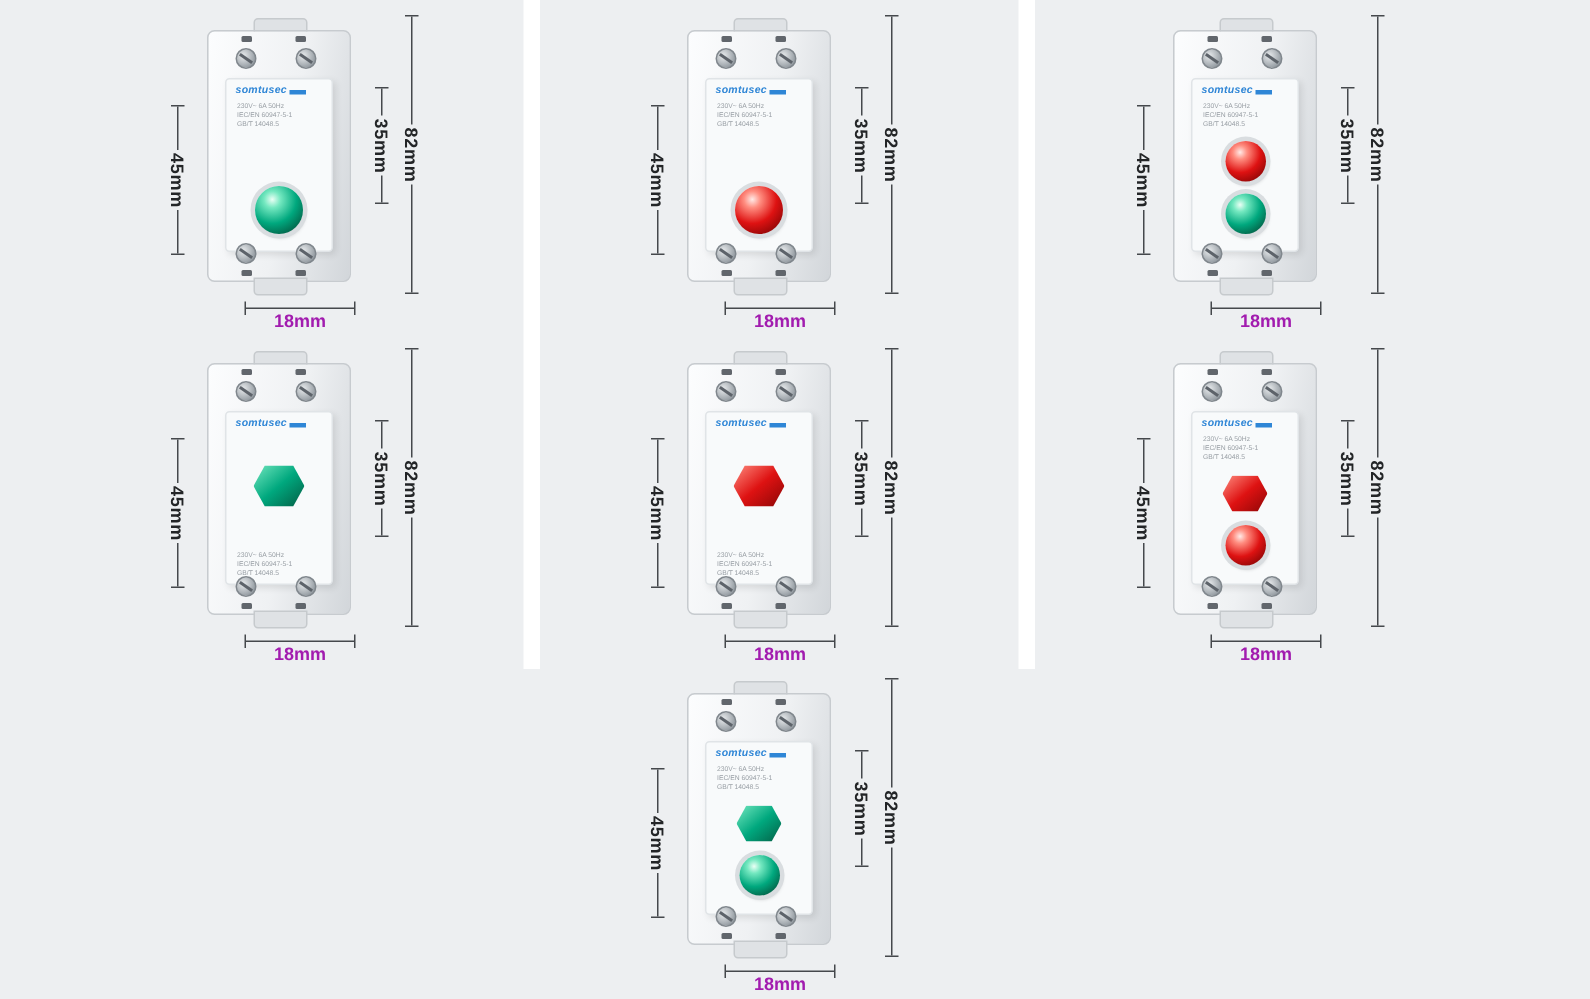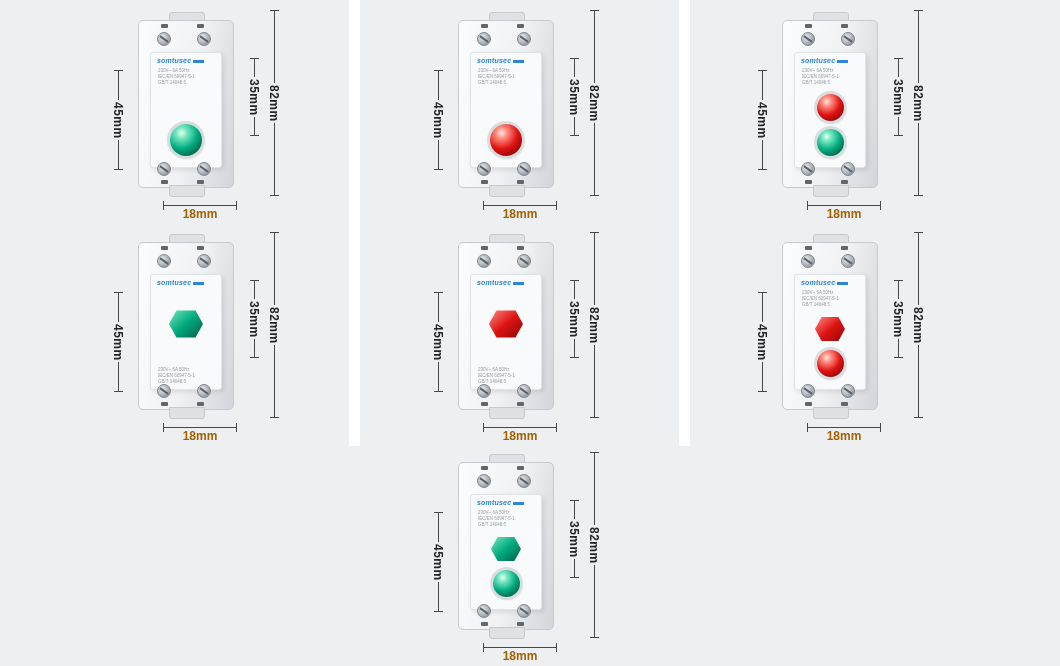--- a/index.html
+++ b/index.html
@@ -54,21 +54,21 @@
   .vdim{position:absolute;width:16px;display:flex;flex-direction:column;align-items:center;}
   .vdim .tick{display:block;width:9px;height:1px;background:#45484c;}
   .vdim .seg{display:block;width:1px;flex:1;background:#45484c;}
   .vlabel{writing-mode:vertical-rl;font-weight:700;font-size:12px;color:#232527;padding:2px 0;letter-spacing:.5px;}
   .dim45{left:2px;top:62px;height:100px;}
   .dim35{left:138px;top:50px;height:78px;}
   .dim82{left:158px;top:2px;height:186px;}
   .hdim{position:absolute;height:16px;display:flex;align-items:center;}
   .hdim .tick{display:block;width:1px;height:9px;background:#45484c;}
   .hdim .hseg{display:block;height:1px;flex:1;background:#45484c;}
-  .hlabel{position:absolute;top:10px;left:50%;transform:translateX(-50%);font-weight:700;font-size:12px;color:#a16207;white-space:nowrap;}
+  .hlabel{position:absolute;top:10px;left:50%;transform:translateX(-50%);font-weight:700;font-size:12px;color:#a21caf;white-space:nowrap;}
   .dim18{left:55px;top:189px;width:74px;}
 </style>
 </head>
 <body>
 
 <div id="stage">
   <div class="stripe sA"></div>
   <div class="stripe sB"></div>
 
   <div class="cell c0">

